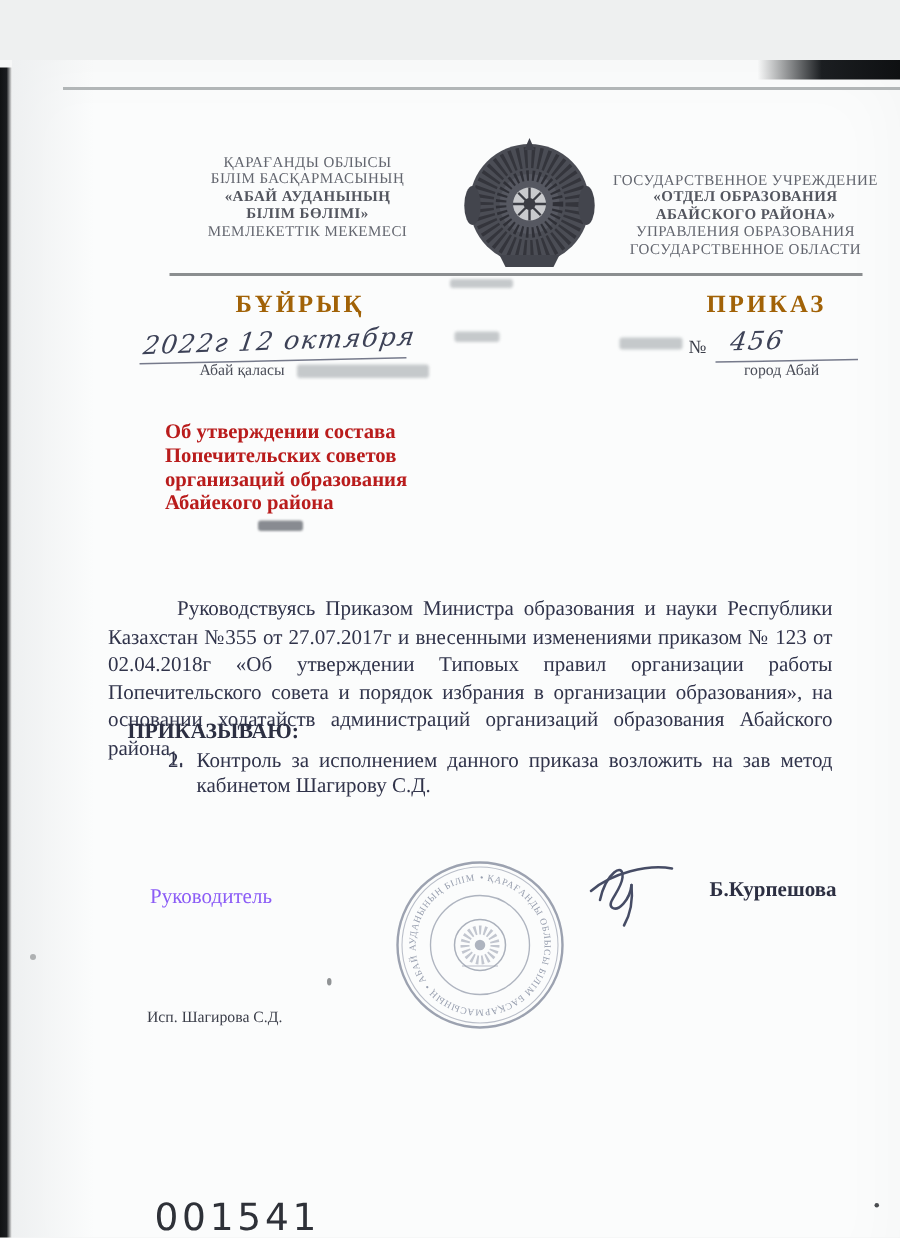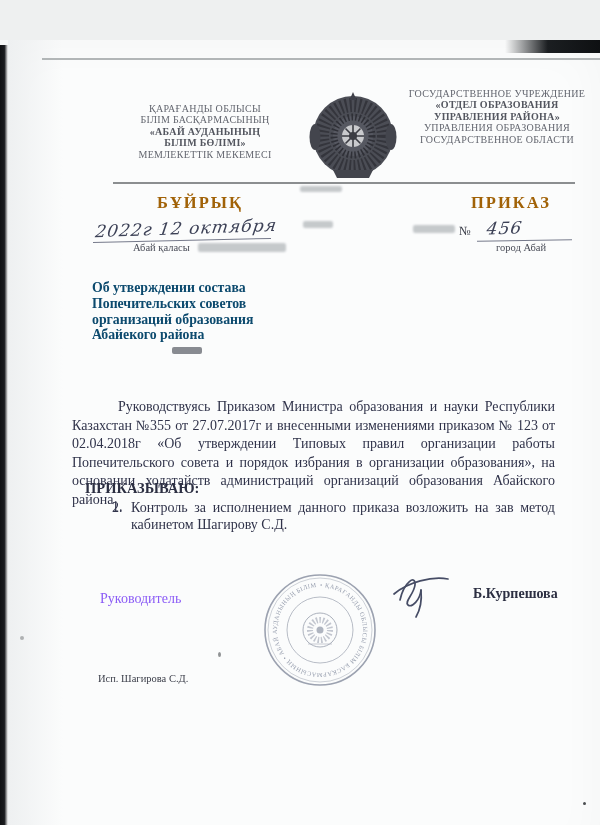--- a/index.html
+++ b/index.html
@@ -13,21 +13,21 @@
              background:linear-gradient(to right,#eef0f1,rgba(238,240,241,0));}
   .edge-top-line{position:absolute;left:42px;top:18px;width:558px;height:2px;background:#a0a5a6;opacity:.8;}
   .edge-top-right{position:absolute;right:0;top:0;width:95px;height:13px;
              background:linear-gradient(to left,#0e1012,#1b1e21 55%,rgba(20,22,24,0));}
   .edge-bottom{position:absolute;left:0;bottom:0;width:600px;height:13px;background:#e8ebec;border-top:1px solid #cdd1d2;}
 
   .org{position:absolute;text-align:center;font-size:10px;line-height:11.4px;
        letter-spacing:.3px;color:#63666f;}
   .org .b{font-weight:bold;color:#53565f;}
   .org-kk{left:130px;top:63px;width:150px;}
-  .org-ru{left:398px;top:48px;width:198px;}
+  .org-ru{left:398px;top:75px;width:198px;}
 
   .emblem{position:absolute;left:309px;top:50px;filter:blur(.3px);}
   .rule{position:absolute;left:113px;top:142px;width:462px;height:1.5px;background:#8b8e90;}
 
   .heading{position:absolute;font-weight:bold;font-size:16.5px;letter-spacing:2px;color:#a16207;}
   .heading-kk{left:157px;top:153px;}
   .heading-ru{left:471px;top:153px;}
 
   .hand{position:absolute;font-family:"DejaVu Serif",serif;font-style:italic;
         color:#3d4257;font-size:17px;letter-spacing:1px;
@@ -35,22 +35,22 @@
   .hand-date{left:96px;top:178px;}
   .hand-num{left:487px;top:178px;}
   .hw-line{position:absolute;height:1px;background:#4a4f66;opacity:.75;}
   .hw-line-date{left:93px;top:200px;width:178px;transform:rotate(-1.3deg);}
   .hw-line-num{left:477px;top:200px;width:95px;transform:rotate(-1deg);}
   .no-label{position:absolute;left:459px;top:184px;font-size:12.5px;color:#3c3f4a;}
   .place{position:absolute;font-size:10.5px;color:#4a4d58;}
   .place-kk{left:133px;top:202px;}
   .place-ru{left:496px;top:202px;}
 
-  .title{position:absolute;left:92px;top:240px;font-weight:bold;font-size:13.8px;
-         line-height:15.8px;color:#0c4a6e;}
+  .title{position:absolute;left:110px;top:240px;font-weight:bold;font-size:13.8px;
+         line-height:15.8px;color:#b91c1c;}
   .body-par{position:absolute;left:72px;top:344px;width:483px;font-size:14px;
             line-height:18.6px;text-align:justify;text-indent:46px;color:#30334a;}
   .resolve{position:absolute;left:85px;top:440px;font-weight:bold;font-size:14.5px;color:#2c2f42;}
   .order-list{position:absolute;left:112px;top:458px;width:443px;margin:0;padding:0;list-style:none;}
   .order-list li{position:relative;padding-left:19px;font-size:14px;line-height:17.4px;
                  text-align:justify;margin-bottom:1px;color:#30334a;}
   .order-list .num{position:absolute;left:0;top:0;}
 
   .signer-role{position:absolute;left:100px;top:551px;font-weight:normal;font-size:14px;color:#8b5cf6;}
   .signer-name{position:absolute;left:473px;top:546px;font-weight:bold;font-size:14px;color:#2c2f42;}
@@ -93,21 +93,21 @@
     <circle cx="44" cy="46" r="4" fill="#3b3c43"></circle>
     <path d="M44 2 l3.5 8 h-7 z" fill="#3f414a"></path>
     <ellipse cx="6" cy="47" rx="5.5" ry="13" fill="#43454d"></ellipse>
     <ellipse cx="82" cy="47" rx="5.5" ry="13" fill="#43454d"></ellipse>
     <path d="M24 80 h40 l-4 8 h-32 z" fill="#43454d"></path>
   </svg>
 
   <div class="org org-ru">
     <div>ГОСУДАРСТВЕННОЕ УЧРЕЖДЕНИЕ</div>
     <div class="b">«ОТДЕЛ ОБРАЗОВАНИЯ</div>
-    <div class="b">УПРАВЛЕНИЯ РАЙОНА»</div>
+    <div class="b">АБАЙСКОГО РАЙОНА»</div>
     <div>УПРАВЛЕНИЯ ОБРАЗОВАНИЯ</div>
     <div>ГОСУДАРСТВЕННОЕ ОБЛАСТИ</div>
   </div>
 
   <div class="rule"></div>
 
   <div class="heading heading-kk">БҰЙРЫҚ</div>
   <div class="heading heading-ru">ПРИКАЗ</div>
 
   <div class="hand hand-date">2022г  12 октября</div>
@@ -160,20 +160,21 @@
     <g fill="none" stroke="#333a55" stroke-width="1.7" stroke-linecap="round" opacity=".9">
       <path d="M6 24 C 20 12, 44 6, 60 9"></path>
       <path d="M12 30 C 16 12, 28 4, 27 15 C 26 24, 16 32, 20 35 C 24 38, 32 30, 33 20"></path>
       <path d="M33 20 C 34 30, 32 40, 28 47"></path>
     </g>
   </svg>
 
   <div class="signer-name">Б.Курпешова</div>
   <div class="executor">Исп. Шагирова С.Д.</div>
 
+  <div class="reg-number">001541</div>
 
   <div class="smudge" style="left:300px;top:146px;width:42px;height:6px;"></div>
   <div class="smudge" style="left:303px;top:181px;width:30px;height:7px;"></div>
   <div class="smudge" style="left:198px;top:203px;width:88px;height:9px;"></div>
   <div class="smudge" style="left:413px;top:185px;width:42px;height:8px;"></div>
   <div class="smudge dark" style="left:172px;top:307px;width:30px;height:7px;"></div>
   <div class="speck" style="left:583px;top:762px;width:3px;height:3px;"></div>
   <div class="speck" style="left:481px;top:805px;width:4px;height:3px;"></div>
   <div class="speck" style="left:218px;top:612px;width:3px;height:5px;opacity:.6;"></div>
   <div class="speck" style="left:20px;top:596px;width:4px;height:4px;opacity:.4;"></div>

